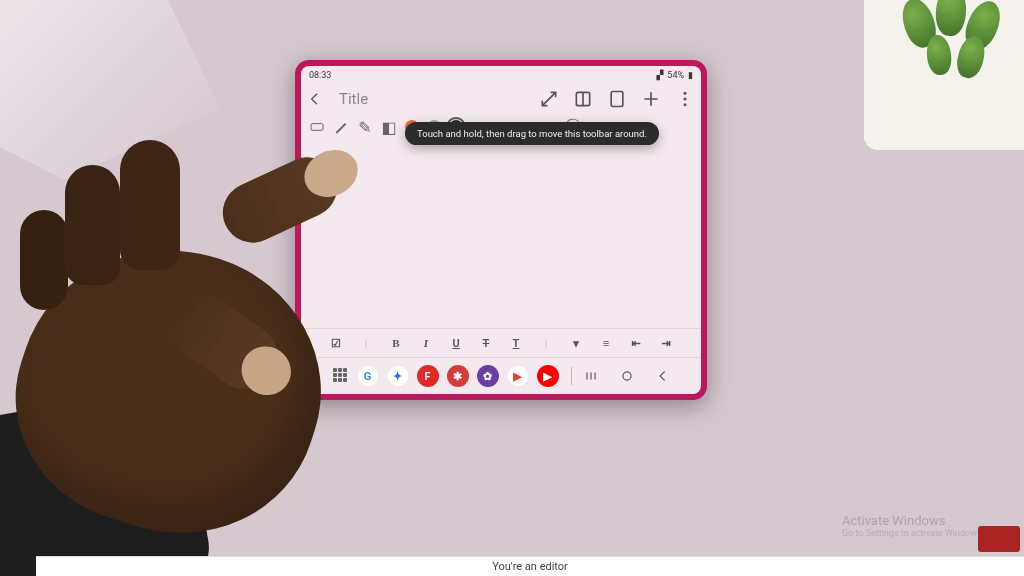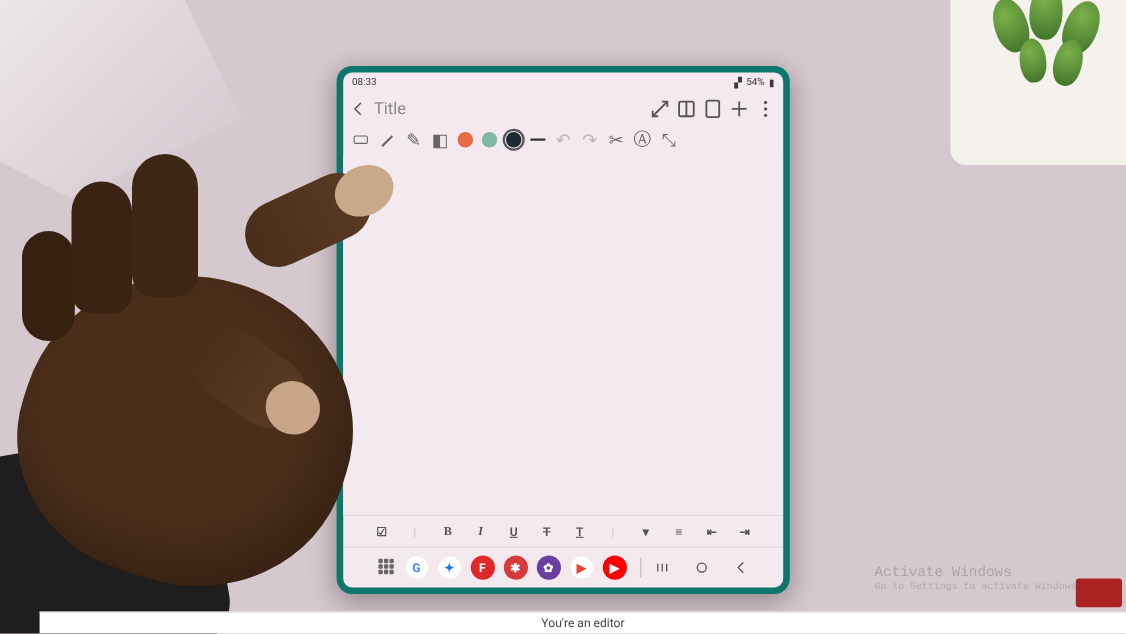--- a/index.html
+++ b/index.html
@@ -34,23 +34,23 @@
   .watch {
     position: absolute; bottom: -30px; left: -80px;
     width: 280px; height: 200px;
     background: #1e1e1e;
     border-radius: 40px;
     transform: rotate(-10deg);
   }
   
   .device {
     position: absolute;
-    left: 306px; top: 60px;
-    width: 412px; height: 480px;
-    background: #0f766e;
+    left: 295px; top: 60px;
+    width: 412px; height: 340px;
+    background: #be185d;
     border-radius: 14px;
     padding: 6px;
     box-shadow: 0 6px 24px rgba(0,0,0,0.35);
   }
   .screen {
     width: 100%; height: 100%;
     background: #f4e9ee;
     border-radius: 8px;
     display: flex; flex-direction: column;
     overflow: hidden;
@@ -60,21 +60,21 @@
     display: flex; align-items: center;
     padding: 0 8px;
     font-size: 9px; color: #3a3a3a;
     justify-content: space-between;
   }
   .statusbar .sb-right { display: flex; gap: 4px; align-items: center;}
   .titlebar {
     height: 30px;
     display: flex; align-items: center;
     padding: 0 6px;
-    gap: 4px;
+    gap: 14px;
   }
   .tb-back { width: 16px; height: 16px; display:flex; align-items:center; justify-content:center; color:#555; }
   .tb-title { font-size: 15px; color: #888; flex: 0 0 auto; margin-left: 2px; }
   .tb-spacer { flex: 1; }
   .tb-icon {
     width: 20px; height: 20px;
     display: flex; align-items: center; justify-content: center;
     color: #555;
   }
   .pentoolbar {
@@ -155,21 +155,21 @@
     position:absolute; bottom:0; left:0; right:0;
     height:20px; background:#fff;
     display:flex; align-items:center; justify-content:center;
     font-size:11px; color:#444;
     border-top:1px solid #ddd;
     margin-left:36px;
   }
   .watermark {
     position:absolute; right:40px; bottom:38px;
     color:rgba(120,120,120,0.45);
-    font-size:13px; text-align:left;font-family:Liberation Mono, monospace;
+    font-size:13px; text-align:left;
   }
   .watermark .wm2{font-size:9px; color:rgba(120,120,120,0.35);}
   .thumb-badge{
     position:absolute; right:4px; bottom:24px;
     width:42px; height:26px; background:#a22; border-radius:3px;
   }
   svg { width:100%; height:100%; }
 </style>
 </head>
 <body>
@@ -253,20 +253,23 @@
       <div class="swatch" style="background:#7fb8a6"></div>
       <div class="swatch sel" style="background:#1b2a33"></div>
       <div class="thickness"></div>
       <div class="pt-icon" style="opacity:.4">↶</div>
       <div class="pt-icon" style="opacity:.4">↷</div>
       <div class="pt-icon">✂</div>
       <div class="pt-icon">Ⓐ</div>
       <div class="pt-icon">⤡</div>
     </div>
 
+    <div class="tooltip">
+      <span>Touch and hold, then drag to move this toolbar around.</span>
+    </div>
 
     <div class="canvas"></div>
 
     <div class="sep"></div>
     <div class="fmtbar">
       <div class="fmt-item">☑</div>
       <div class="fmt-item" style="color:#ccc">|</div>
       <div class="fmt-item" style="font-family:serif">B</div>
       <div class="fmt-item" style="font-style:italic;font-family:serif">I</div>
       <div class="fmt-item" style="text-decoration:underline">U</div>

